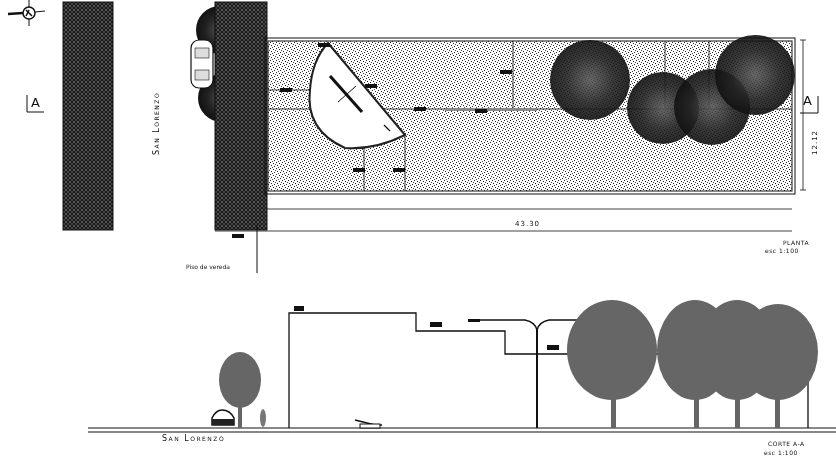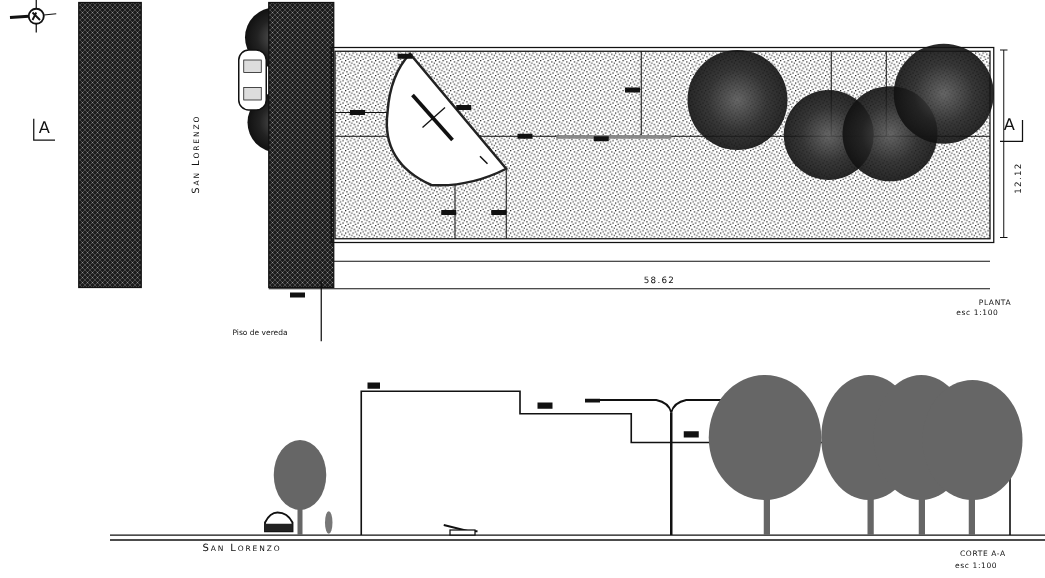--- a/index.html
+++ b/index.html
@@ -150,21 +150,21 @@
     <rect x="735" y="370" width="5" height="58"></rect>
     <ellipse cx="737" cy="350" rx="38" ry="50"></ellipse>
     <rect x="775" y="370" width="5" height="58"></rect>
     <ellipse cx="778" cy="352" rx="40" ry="48"></ellipse>
   </g>
 </svg>
 
 <div class="lbl" style="left:31px;top:95px;font-size:13px;">A</div>
 <div class="lbl" style="left:803px;top:93px;font-size:13px;">A</div>
 <div class="lbl small caps" style="left:122px;top:118px;transform:rotate(-90deg);transform-origin:left top;top:155px;left:152px;font-size:8px;letter-spacing:1.5px;">San Lorenzo</div>
-<div class="lbl small" style="left:515px;top:220px;">58.62</div>
+<div class="lbl small" style="left:515px;top:220px;">43.30</div>
 <div class="lbl small" style="left:811px;top:155px;transform:rotate(-90deg);transform-origin:left top;">12.12</div>
 <div class="lbl tiny" style="left:186px;top:263px;letter-spacing:0;">Piso de vereda</div>
 <div class="lbl tiny" style="left:783px;top:239px;">PLANTA</div>
 <div class="lbl tiny" style="left:765px;top:247px;">esc 1:100</div>
 
 <div class="lbl small caps" style="left:162px;top:434px;font-size:8px;letter-spacing:1.5px;">San Lorenzo</div>
 <div class="lbl tiny" style="left:768px;top:440px;">CORTE A-A</div>
 <div class="lbl tiny" style="left:764px;top:449px;">esc 1:100</div>
 
 </body></html>

